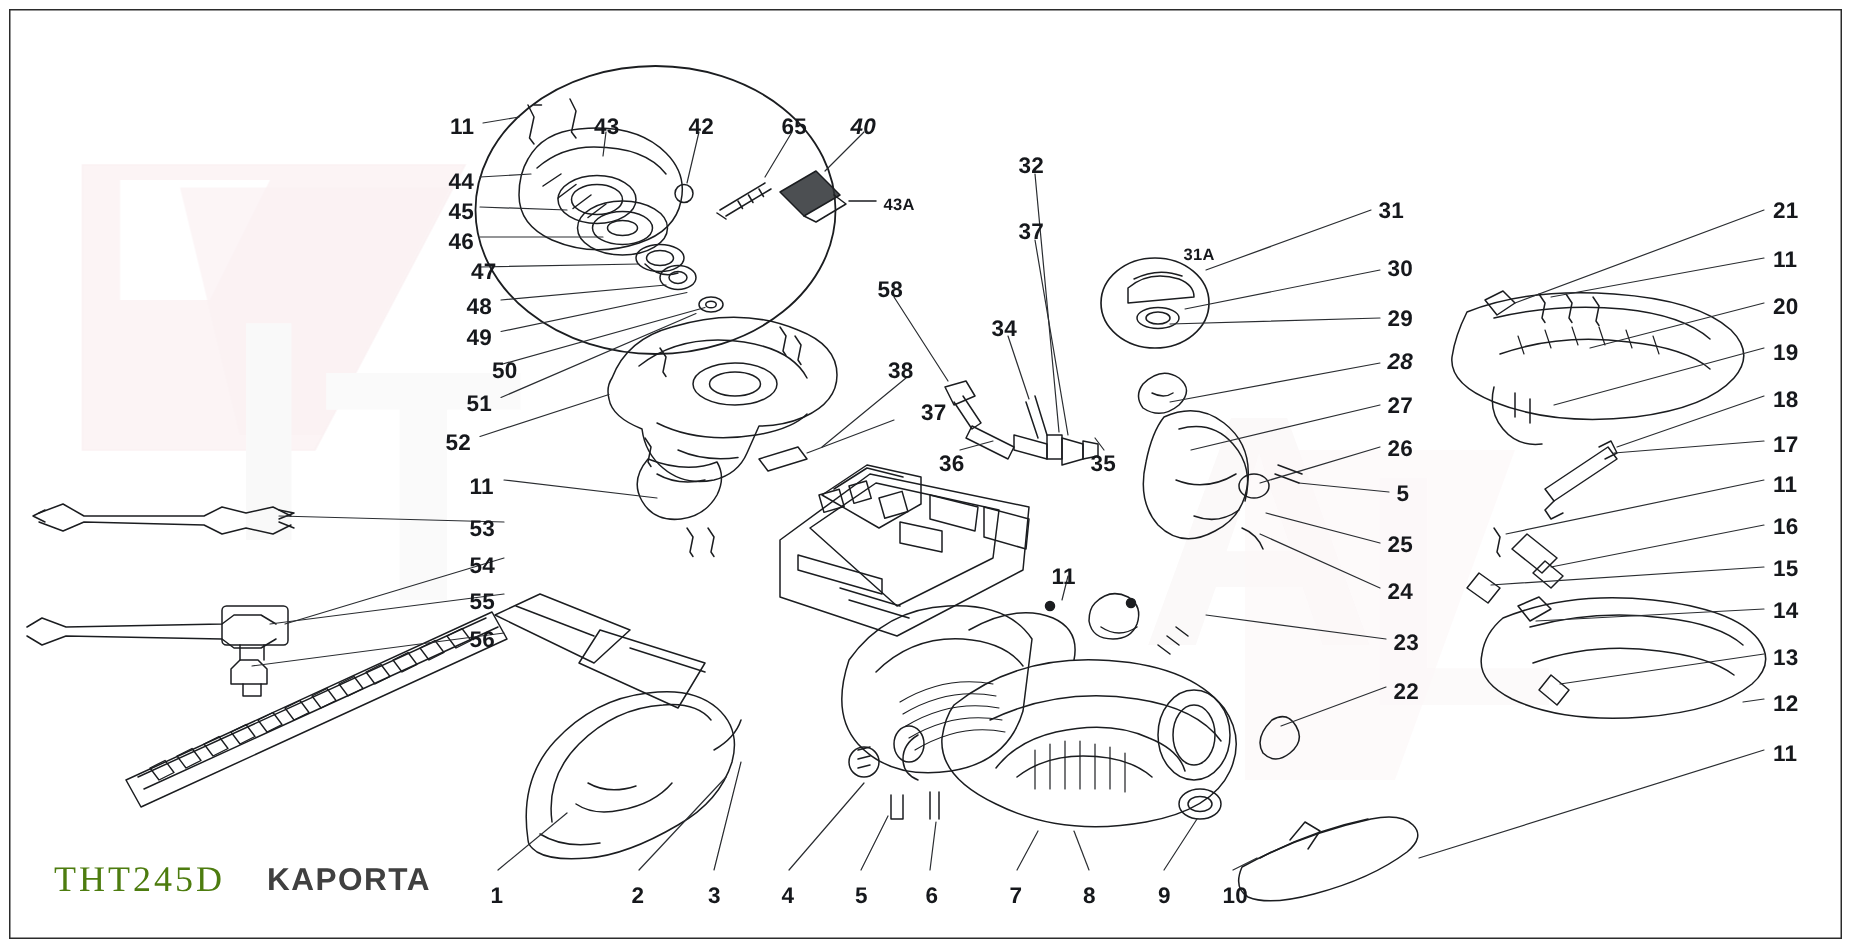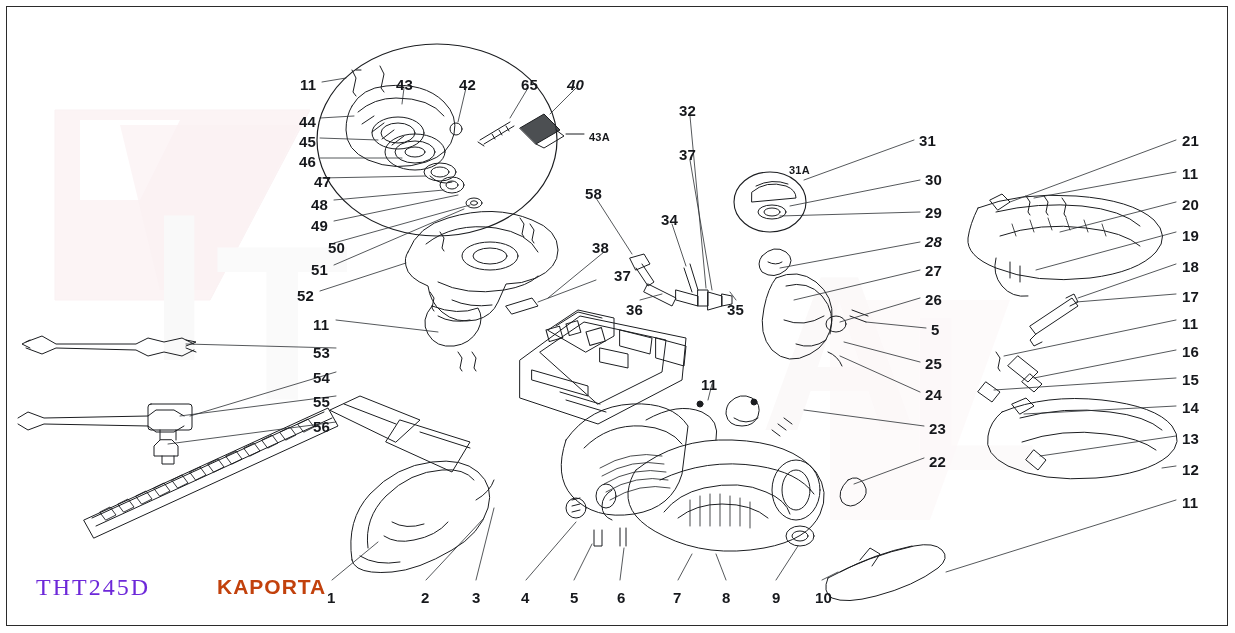--- a/index.html
+++ b/index.html
@@ -53,34 +53,33 @@
   .lbl.small {
     font-size: 11px;
   }
   #title-model {
     position: absolute;
     left: 36px;
     top: 574px;
     font-family: "Liberation Serif", serif;
     font-size: 24px;
     letter-spacing: 2px;
-    color: #6d28d9;
+    color: #4d7c0f;
     white-space: nowrap;
   }
   #title-word {
     position: absolute;
     left: 178px;
     top: 575px;
     font-family: "Liberation Sans", sans-serif;
     font-weight: bold;
     font-size: 21px;
     letter-spacing: 1px;
-    color: #c2410c;
+    color: #404040;
     white-space: nowrap;
-    margin-left: 39px;
   }
 </style>
 </head>
 <body>
 
 <div id="page">
   <div id="frame"></div>
 
   <div id="watermark">
     <svg width="1235" height="633" viewBox="0 0 1235 633">

